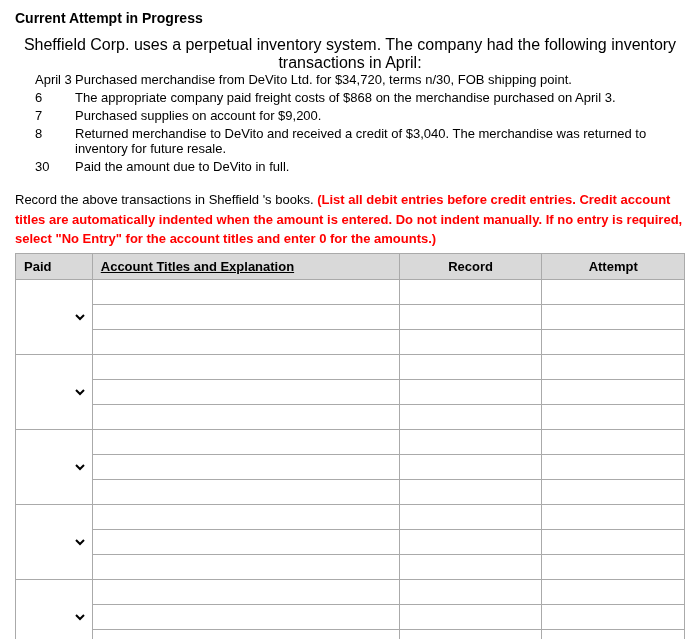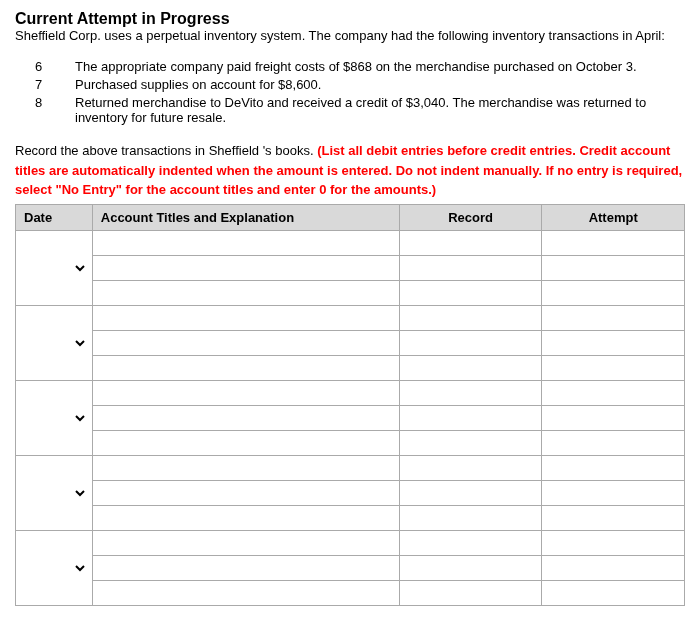--- a/index.html
+++ b/index.html
@@ -5,26 +5,28 @@
     * { box-sizing: border-box; margin: 0; padding: 0; }
     body {
       font-family: Arial, sans-serif;
       font-size: 13px;
       background: #fff;
       color: #000;
       padding: 10px 15px;
       width: 700px;
     }
     .current-attempt {
+      font-size: 14px;
+      font-weight: bold;
+      margin-bottom: 10px;
+    }
+    .intro-text {
       font-size: 16px;
-      font-weight: bold;
-    }
-    .intro-text {
-      font-size: 13px;
-      margin-bottom: 16px;
+      margin-bottom: 0;
+      text-align: center;
     }
     .transactions {
       margin-left: 20px;
       margin-bottom: 16px;
     }
     .transaction-row {
       display: flex;
       margin-bottom: 3px;
       align-items: flex-start;
     }
@@ -79,20 +81,21 @@
       width: 100%;
       border: none;
       background: transparent;
       font-size: 12px;
       appearance: auto;
       cursor: pointer;
       height: 20px;
     }
     .acct-cell {
       width: 280px;
+      text-decoration: underline;
     }
     .acct-input {
       width: 100%;
       border: none;
       background: transparent;
       font-size: 12px;
       height: 20px;
       outline: none;
     }
     .debit-cell {
@@ -112,41 +115,49 @@
   </style>
 </head>
 <body>
 
 <div class="current-attempt">Current Attempt in Progress</div>
 
 <p class="intro-text">Sheffield Corp. uses a perpetual inventory system. The company had the following inventory transactions in April:</p>
 
 <div class="transactions">
   <div class="transaction-row">
+    <span class="trans-date">April    3</span>
+    <span class="trans-text">Purchased merchandise from DeVito Ltd. for $34,720, terms n/30, FOB shipping point.</span>
+  </div>
+  <div class="transaction-row">
     <span class="trans-date">6</span>
-    <span class="trans-text">The appropriate company paid freight costs of $868 on the merchandise purchased on October 3.</span>
+    <span class="trans-text">The appropriate company paid freight costs of $868 on the merchandise purchased on April 3.</span>
   </div>
   <div class="transaction-row">
     <span class="trans-date">7</span>
-    <span class="trans-text">Purchased supplies on account for $8,600.</span>
+    <span class="trans-text">Purchased supplies on account for $9,200.</span>
   </div>
   <div class="transaction-row">
     <span class="trans-date">8</span>
     <span class="trans-text">Returned merchandise to DeVito and received a credit of $3,040. The merchandise was returned to inventory for future resale.</span>
+  </div>
+  <div class="transaction-row">
+    <span class="trans-date">30</span>
+    <span class="trans-text">Paid the amount due to DeVito in full.</span>
   </div>
 </div>
 
 <p class="instructions">
   <span>Record the above transactions in Sheffield 's books. </span><span class="bold-red">(List all debit entries before credit entries. Credit account titles are automatically indented when the amount is entered. Do not indent manually. If no entry is required, select "No Entry" for the account titles and enter 0 for the amounts.)</span>
 </p>
 
 <table class="journal-table">
   <thead>
     <tr>
-      <th class="date-cell">Date</th>
+      <th class="date-cell">Paid</th>
       <th class="acct-cell">Account Titles and Explanation</th>
       <th class="debit-cell center">Record</th>
       <th class="credit-cell center">Attempt</th>
     </tr>
   </thead>
   <tbody>
 
     <tr class="group-row">
       <td class="date-cell" rowspan="3">
         <select class="date-select">

